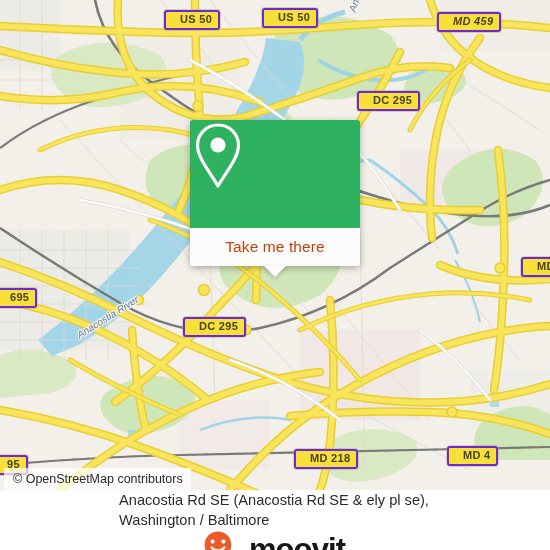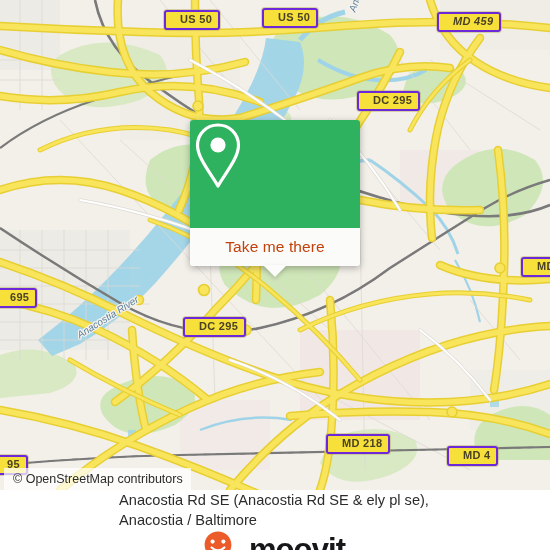--- a/index.html
+++ b/index.html
@@ -353,21 +353,21 @@
 
     <div id="shield-layer">
         <div class="shield" style="left: 164px; top: 10px;">US 50</div>
         <div class="shield" style="left: 262px; top: 8px;">US 50</div>
         <div class="shield" style="left: 437px; top: 12px; font-style: italic;">MD 459</div>
         <div class="shield" style="left: 357px; top: 91px;">DC 295</div>
         <div class="shield" style="left: -6px; top: 288px;">695</div>
         <div class="shield" style="left: 183px; top: 317px;">DC 295</div>
         <div class="shield" style="left: 521px; top: 257px;">MD 3</div>
         <div class="shield" style="left: 447px; top: 410px; margin-top: 36px;">MD 4</div>
-        <div class="shield" style="left: 294px; top: 434px; margin-left: 32px;">MD 218</div>
+        <div class="shield" style="left: 294px; top: 449px;">MD 218</div>
         <div class="shield" style="left: -9px; top: 455px;">95</div>
       </div>
 
     <div id="label-layer">
         <div class="maplabel riverlabel" style="left: 78px; top: 330px; transform: rotate(-32deg); transform-origin: left center;">Anacostia River</div>
         <div class="maplabel riverlabel" style="left: 352px; top: 6px; transform: rotate(-72deg); transform-origin: left center;">Anacostia</div>
       </div>
 
     <div id="callout">
       <div id="callout-top">
@@ -383,21 +383,21 @@
     </div>
 
     <div id="attribution">
       <span>© OpenStreetMap contributors</span>
     </div>
   </div>
 
   <div id="footer">
     <div id="footer-text">
       <div>Anacostia Rd SE (Anacostia Rd SE &amp; ely pl se),</div>
-      <div>Anacostia / Baltimore</div>
+      <div>Washington / Baltimore</div>
     </div>
     <div id="brand">
       <svg id="brand-pin" width="30" height="38" viewBox="0 0 30 38">
         <path d="M15 1.5 C7.6 1.5 1.6 7.4 1.6 14.7 C1.6 23.6 11 31.5 15 36.5 C19 31.5 28.4 23.6 28.4 14.7 C28.4 7.4 22.4 1.5 15 1.5 Z" fill="#ec5c2b"></path>
         <circle cx="9.6" cy="11.6" r="2.05" fill="#ffffff"></circle>
         <circle cx="20.4" cy="11.6" r="2.05" fill="#ffffff"></circle>
         <path d="M8.6 17.4 q6.4 6.0 12.8 0" fill="none" stroke="#ffffff" stroke-width="2.1" stroke-linecap="round"></path>
       </svg>
       <span id="brand-name">moovit</span>
     </div>

